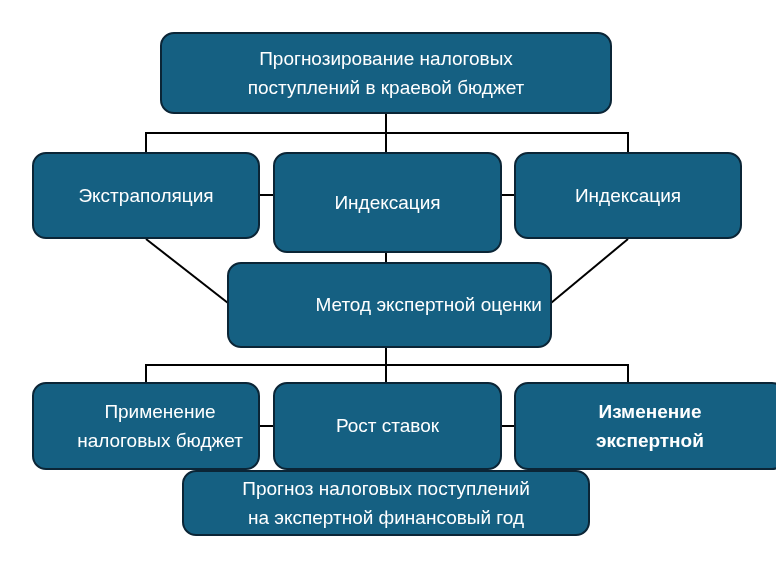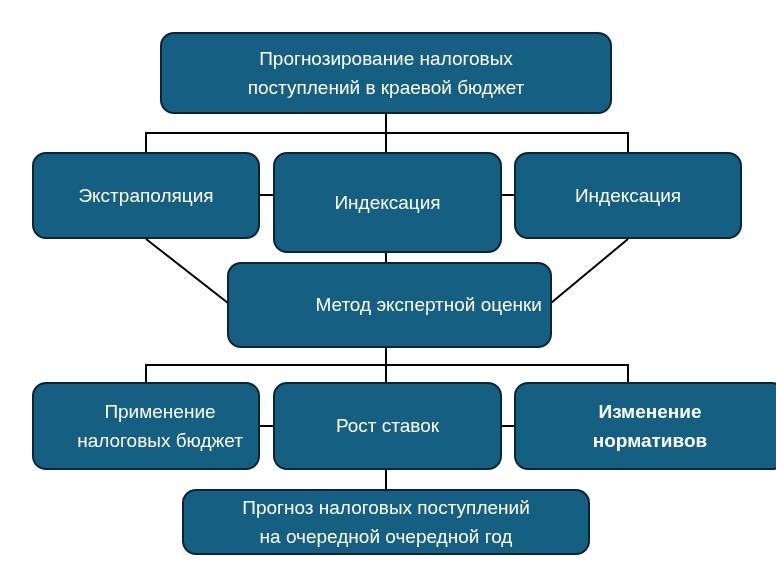--- a/index.html
+++ b/index.html
@@ -45,21 +45,21 @@
 
   
   #node-root      { left: 160px; top:  32px; width: 452px; height: 82px; }
   #node-extrap    { left:  32px; top: 152px; width: 228px; height: 87px; text-align: right; }
   #node-index     { left: 273px; top: 152px; width: 229px; height: 101px; text-align: center; }
   #node-avg       { left: 514px; top: 152px; width: 228px; height: 87px; }
   #node-expert    { left: 227px; top: 262px; width: 325px; height: 86px; align-items: flex-end; }
   #node-benefits  { left:  32px; top: 382px; width: 228px; height: 88px; padding-left: 36px; }
   #node-rates     { left: 273px; top: 382px; width: 229px; height: 88px; }
   #node-norms     { left: 514px; top: 382px; width: 272px; height: 88px; font-weight: bold; }
-  #node-result    { left: 182px; top: 489px; width: 408px; height: 66px; }
+  #node-result    { left: 182px; top: 470px; width: 408px; height: 66px; }
 </style>
 </head>
 <body>
 
 <div class="stage">
 
   <svg class="edges" viewBox="0 0 776 586" xmlns="http://www.w3.org/2000/svg" aria-hidden="true">
 
     <path class="edge" d="M386 114 V152"></path>
     <path class="edge" d="M146 152 L146 133 L628 133 L628 152"></path>
@@ -105,21 +105,21 @@
     <span>Применение</span>
     <span>налоговых бюджет</span>
   </div>
 
   <div class="node" id="node-rates">
     <span>Рост ставок</span>
   </div>
 
   <div class="node" id="node-norms">
     <span>Изменение</span>
-    <span>нормативов</span>
+    <span>экспертной</span>
   </div>
 
   <div class="node" id="node-result">
     <span>Прогноз налоговых поступлений</span>
-    <span>на очередной очередной год</span>
+    <span>на экспертной финансовый год</span>
   </div>
 
 </div>
 
 </body></html>

